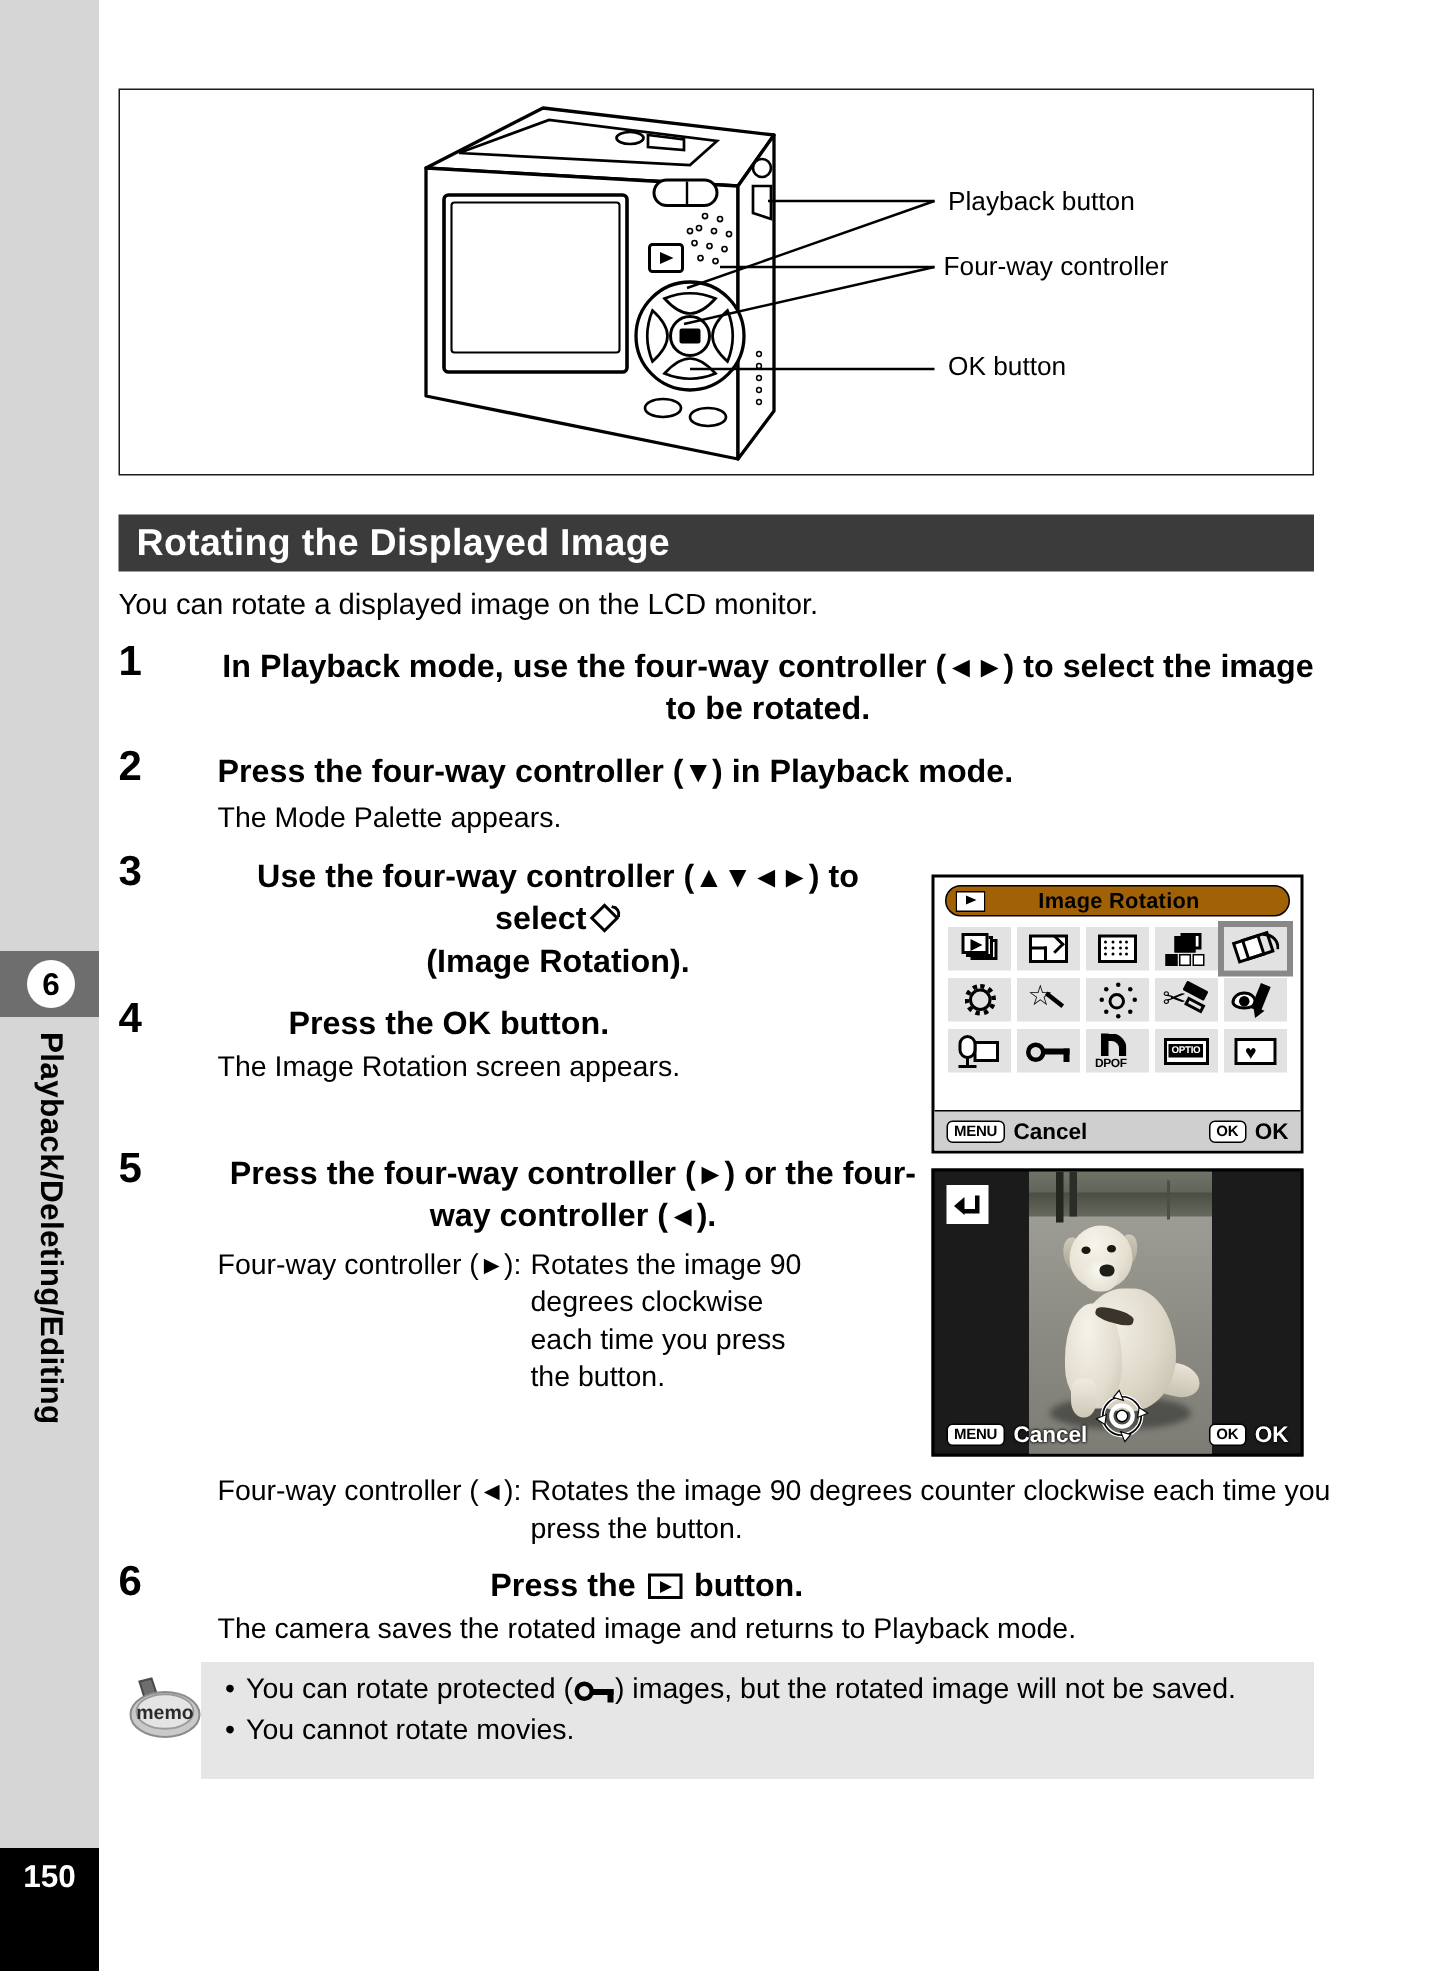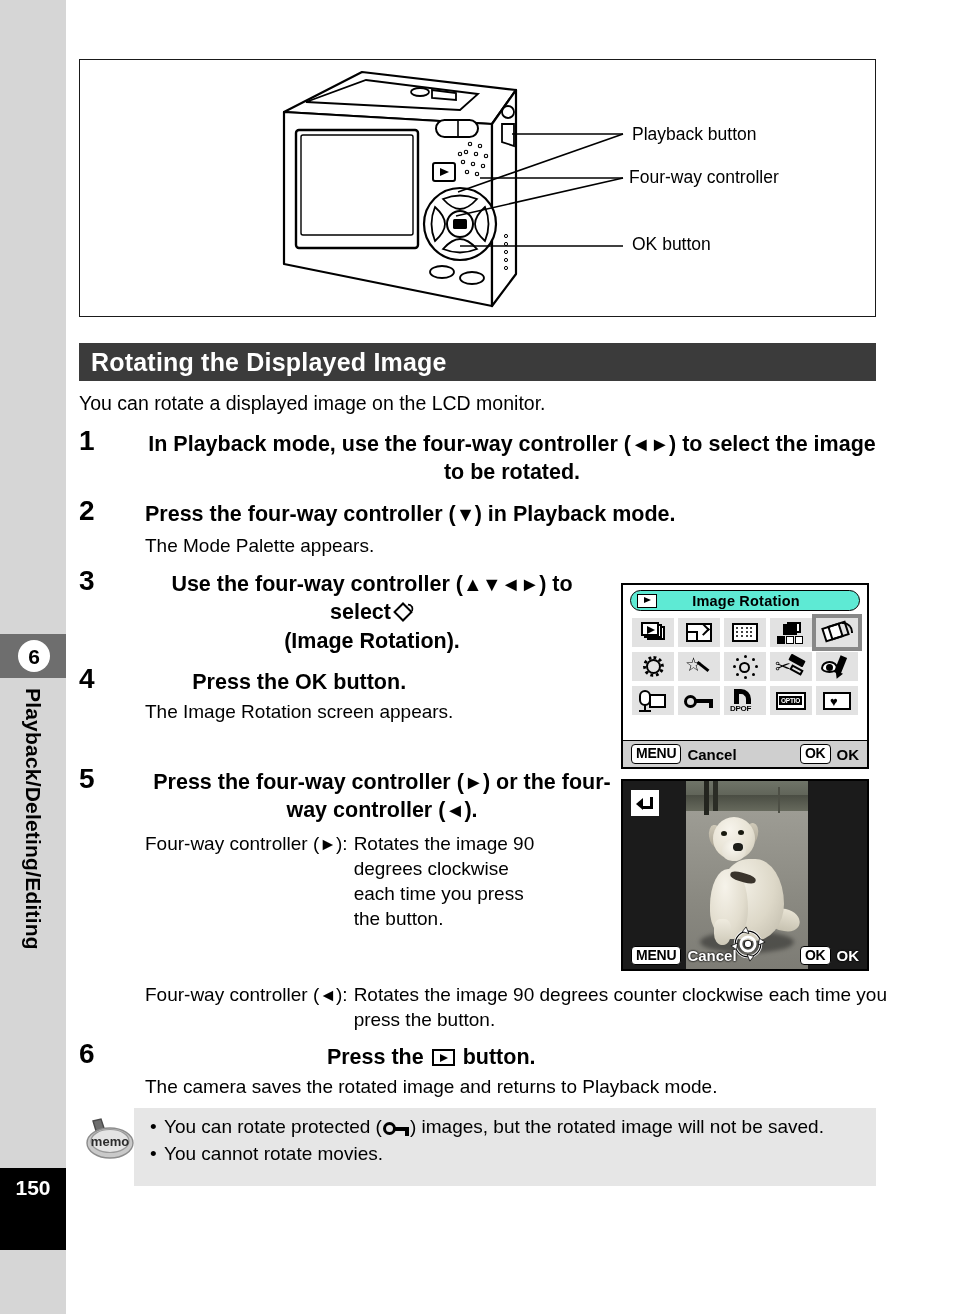--- a/index.html
+++ b/index.html
@@ -36,21 +36,21 @@
   #chapter-label {
     position: absolute; left: -167px; top: 855px;
     width: 400px; height: 66px;
     transform: rotate(90deg);
     display: flex; align-items: center; justify-content: flex-start;
     font-size: 21px; font-weight: bold;
     letter-spacing: .2px;
     color: #000;
   }
   #page-number-block {
-    position: absolute; left: 0; top: 1168px;
+    position: absolute; left: 0; top: 1232px;
     width: 66px; height: 82px;
     background: #000000;
     color: #ffffff;
     font-size: 21px; font-weight: bold;
     display: flex; align-items: flex-start; justify-content: center;
     padding-top: 8px;
   }
 
   
   #content {
@@ -203,21 +203,21 @@
     position: absolute; left: 555px; top: 583px;
     width: 248px; height: 186px;
     border: 2px solid #000;
     background: #ffffff;
     padding: 5px 7px 0 7px;
   }
   #palette-titlebar {
     height: 21px;
     border: 1.5px solid #000;
     border-radius: 11px;
-    background: #5eead4;
+    background: #a16207;
     display: flex; align-items: center;
     padding: 0 6px;
     position: relative;
   }
   #palette-title-icon {
     width: 20px; height: 14px;
     border: 1.5px solid #000;
     background: #fff;
     position: relative;
     flex: 0 0 auto;
@@ -463,21 +463,21 @@
     width: 100%; height: 27px;
     background: #cfcfcf;
     border-top: 1.5px solid #000;
     display: flex; align-items: center;
     padding: 0 8px;
   }
   .btn-pill {
     border: 1.5px solid #000;
     border-radius: 4px;
     background: #ffffff;
-    font-size: 14px; font-weight: bold;
+    font-size: 10px; font-weight: bold;
     padding: 1px 4px;
     line-height: 1.1;
     letter-spacing: -.2px;
   }
   .footer-word {
     font-size: 15px; font-weight: bold;
     margin-left: 6px;
   }
   #palette-footer .spacer { flex: 1 1 auto; }
 

